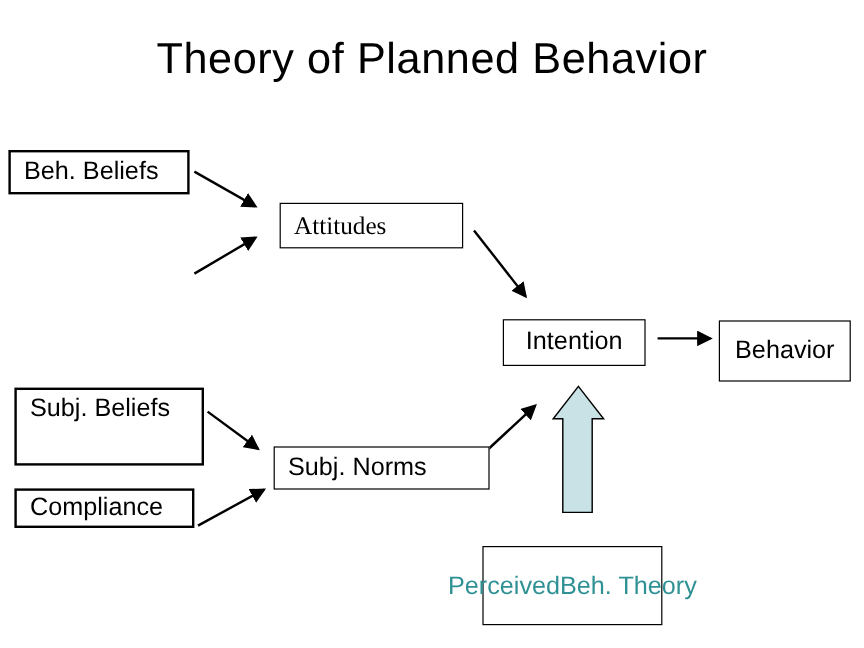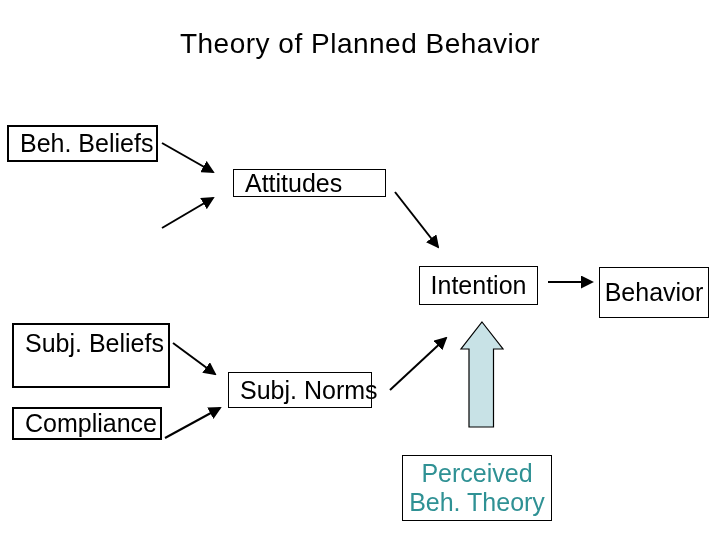--- a/index.html
+++ b/index.html
@@ -10,57 +10,57 @@
     background: var(--background, #ffffff);
     font-family: "Liberation Sans", sans-serif;
     overflow: hidden;
   }
   .title {
     position: absolute;
     top: 28px;
     left: 0;
     width: 100%;
     text-align: center;
-    font-size: 28px;
+    font-size: 36px;
     font-weight: 400;
     color: var(--title-color, #000);
     letter-spacing: 0.5px;
     white-space: nowrap;
   }
   .node {
     position: absolute;
     box-sizing: border-box;
     background: #ffffff;
     border: 1px solid var(--box-border, #000);
     color: #000000;
-    font-size: 25px;
+    font-size: 21px;
     display: flex;
     align-items: center;
     padding-left: 11px;
     white-space: nowrap;
     line-height: 1.15;
   }
   .node.thick { border-width: 2px; }
   .node.center { justify-content: center; padding-left: 0; }
   .node.top-align { align-items: flex-start; padding-top: 4px; }
   .node.teal {
     color: var(--teal-text, #2f9194);
-    flex-direction: column;
+    flex-direction: row;
     justify-content: center;
     padding-left: 0;
     text-align: center;
     line-height: 29px;
   }
   #node-beh-beliefs  { left: 7px;   top: 125px; width: 151px; height: 37px; }
-  #node-attitudes    { left: 233px; top: 169px; width: 153px; height: 28px; }
+  #node-attitudes    { left: 233px; top: 169px; width: 153px; height: 38px; font-family: Liberation Serif, serif; }
   #node-evaluations  { left: 7px;   top: 210px; width: 151px; height: 36px; }
   #node-intention    { left: 419px; top: 266px; width: 119px; height: 39px; }
   #node-behavior     { left: 599px; top: 267px; width: 110px; height: 51px; }
   #node-norm-beliefs { left: 12px;  top: 323px; width: 158px; height: 65px; }
-  #node-subj-norms   { left: 228px; top: 372px; width: 144px; height: 36px; align-items: center; }
+  #node-subj-norms   { left: 228px; top: 372px; width: 180px; height: 36px; align-items: center; }
   #node-compliance   { left: 12px;  top: 407px; width: 150px; height: 33px; text-align: right; }
   #node-perceived    { left: 402px; top: 455px; width: 150px; height: 66px; }
   .arrow-layer {
     position: absolute;
     left: 0; top: 0;
     width: 720px; height: 540px;
     pointer-events: none;
   }
   .arrow-layer line { stroke: var(--arrow-color, #000); stroke-width: 2; }
   .arrow-layer .block-arrow {

